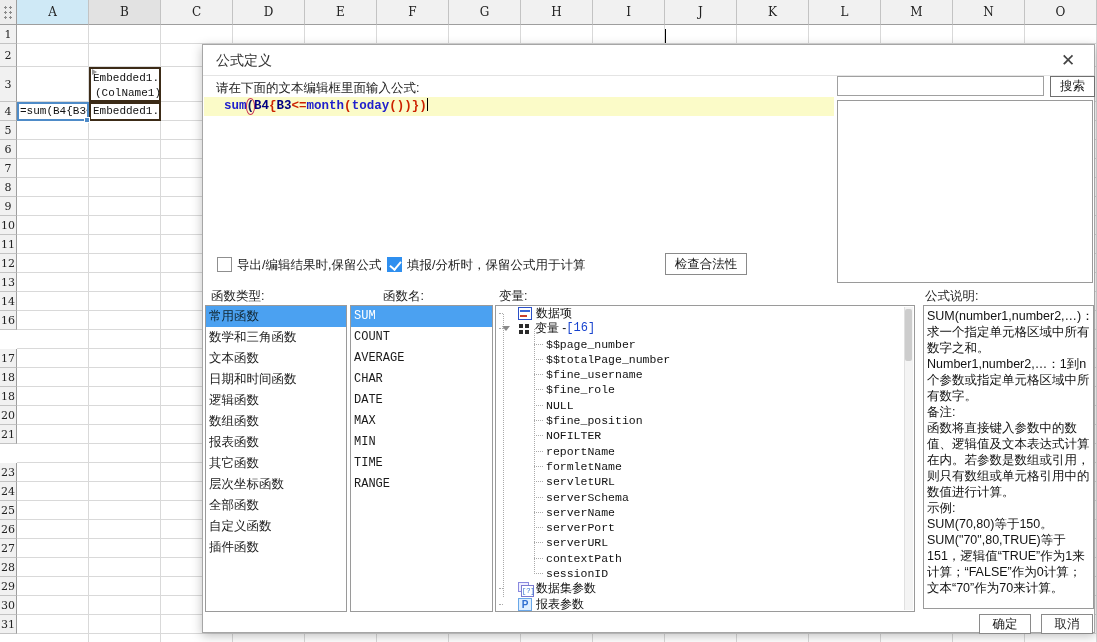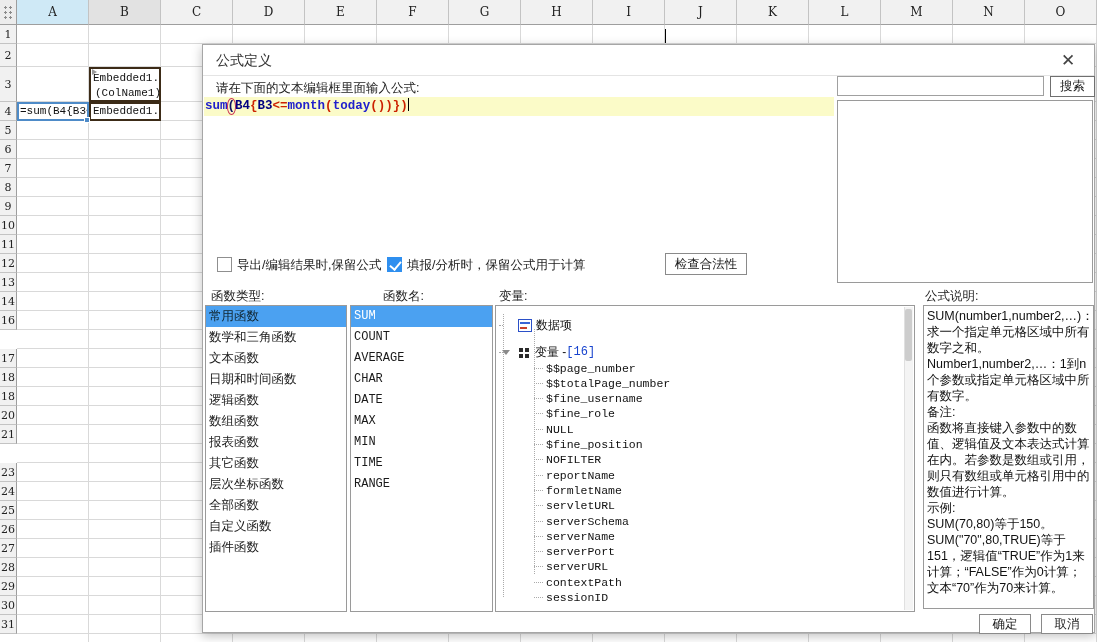--- a/index.html
+++ b/index.html
@@ -49,21 +49,21 @@
   #dialog { position:absolute; left:202px; top:44px; width:893px; height:589px; background:#fff;
             border:1px solid #a6a6a6; box-shadow:0 3px 10px rgba(0,0,0,.25); z-index:10; }
   #dlg-title { position:absolute; left:13px; top:7px; font-size:14px; color:#333; }
   #dlg-close { position:absolute; right:15px; top:5px; font-size:17px; color:#444; cursor:default;
                width:22px; text-align:center; }
   #dlg-sep { position:absolute; left:0; right:0; top:30px; height:1px; background:#e4e4e4; }
   #dlg-prompt { position:absolute; left:13px; top:35px; font-size:12.5px; color:#222; }
 
   #formula-line { position:absolute; left:1px; top:52px; width:630px; height:19px; background:#fbfbc8;
                   font-family:"Liberation Mono",monospace; font-size:12.5px; font-weight:600;
-                  line-height:19px; padding-left:1px; white-space:nowrap; }
+                  line-height:19px; padding-left:20px; white-space:nowrap; }
   .tk-func { color:#2020cc; }
   .tk-ref  { color:#000080; }
   .tk-op   { color:#cc2200; }
   .tk-match{ color:#101060; border:1px solid #cc3355; border-radius:50%; display:inline-block;
              line-height:15px; margin:0 -1px; }
   #caret { display:inline-block; width:1px; height:13px; background:#000; vertical-align:-2px; }
 
   #search-input { position:absolute; left:634px; top:31px; width:207px; height:20px;
                   border:1px solid #a0a0a0; background:#fff; font-size:12px; padding:0 3px; outline:none; }
   #search-btn { position:absolute; left:847px; top:31px; width:45px; height:21px; background:#fff;
@@ -92,21 +92,21 @@
   .lst-item { height:21px; line-height:21px; padding-left:3px; font-size:12.5px; white-space:nowrap; }
   #name-list .lst-item { font-family:"Liberation Mono",monospace; font-size:12px; }
   #type-list .lst-item.sel { background:#4ba1f1; color:#10242e; }
   #name-list .lst-item.sel { background:#4ba1f1; color:#fff; }
 
   #var-panel { position:absolute; left:292px; top:260px; width:420px; height:307px;
                border:1px solid #9a9a9a; background:#fff; overflow:hidden; }
   .tree-row { position:relative; height:15.3px; line-height:15.3px; white-space:nowrap;
               font-family:"Liberation Mono",monospace; font-size:11.5px; color:#111;
               display:flex; align-items:center; }
-  .tree-row.root { font-family:"Liberation Sans",sans-serif; font-size:12px;margin-top:12px; }
+  .tree-row.root { font-family:"Liberation Sans",sans-serif; font-size:12px; }
   .tree-row .lbl-mono { font-family:"Liberation Mono",monospace; }
   .tree-indent0 { padding-left:22px; } .tree-indent1 { padding-left:50px; }
   .tree-count { color:#1743ce; font-family:"Liberation Mono",monospace; }
   .arrow-down { position:absolute; left:6px; top:5px; width:0; height:0;
                 border-left:4px solid transparent; border-right:4px solid transparent;
                 border-top:5px solid #8a8a8a; }
   .t-icon { display:inline-block; width:14px; height:13px; margin-right:4px; position:relative; flex:0 0 auto; }
   .icon-data-item { border:1px solid #2b50c8; background:#fff; }
   .icon-data-item::before { content:""; position:absolute; left:1px; right:1px; top:2px; height:2px; background:#3a66d6; }
   .icon-data-item::after  { content:""; position:absolute; left:1px; right:4px; top:7px; height:2px; background:#c8402a; }

